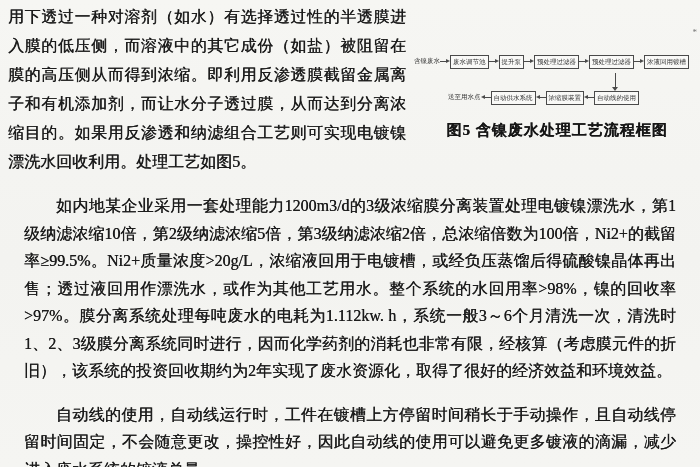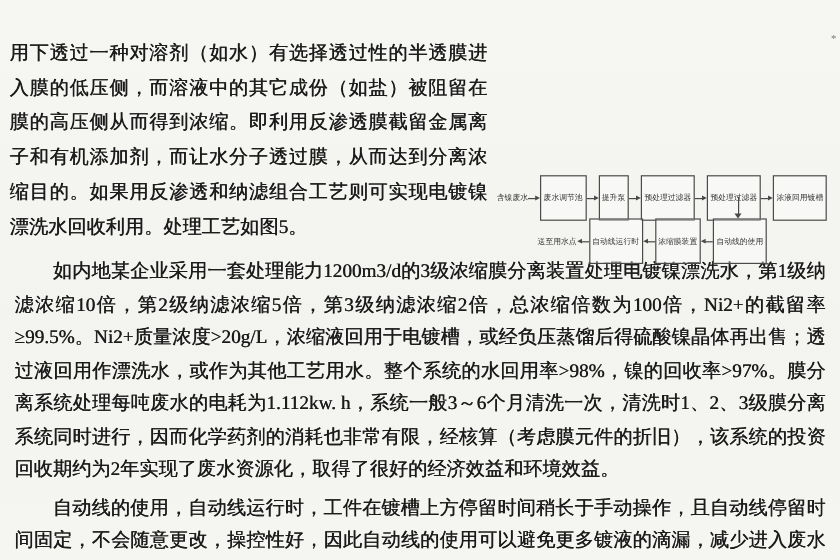--- a/index.html
+++ b/index.html
@@ -10,21 +10,21 @@
     color:#1c1c1c;
   }
   .page{
     position:relative;
     width:700px;height:467px;
     box-sizing:border-box;
     padding:2px 8px 0 8px;
     background:linear-gradient(180deg,#f6f6f3 0%,#f3f3f0 55%,#f5f5f2 100%);
   }
   
-  .top{display:flex;align-items:flex-end;margin-top:28px;}
+  .top{display:flex;align-items:center;}
   .col-text{
     width:398px;flex:none;
     font-size:16px;line-height:29px;
     text-align:justify;
     text-shadow:0.4px 0 0 currentColor;
   }
   .col-fig{
     width:286px;flex:none;
     margin-left:8px;
     padding-top:8px;
@@ -34,21 +34,21 @@
     position:relative;
     width:286px;height:66px;
     filter:blur(0.25px);
   }
   .fc-row{display:flex;align-items:center;position:absolute;}
   .fc-row1{top:8px;left:0;width:286px;}
   .fc-row2{top:44px;left:34px;}
   .fbox{
     flex:none;
     border:1px solid #4a4a4a;
-    padding:14px 2px;
+    padding:2px 2px;
     font-size:6.5px;line-height:1.25;
     color:#333;background:rgba(255,255,255,0.4);
     white-space:nowrap;
     font-family:"DejaVu Sans",sans-serif;
   }
   .flabel{
     flex:none;
     font-size:6.5px;color:#333;white-space:nowrap;
     font-family:"DejaVu Sans",sans-serif;
   }
@@ -66,21 +66,21 @@
     margin-top:8px;
     text-align:center;
     font-size:15px;font-weight:700;
     letter-spacing:1px;
     color:#161616;
     text-shadow:0.4px 0 0 currentColor;
   }
   
   .body-block{margin-top:9px;}
   .body-para{
-    margin:4px;
+    margin:16px;
     font-size:16px;line-height:27.5px;
     text-indent:2em;text-align:justify;
     text-shadow:0.35px 0 0 currentColor;
   }
   
   .artifact-star{
     position:absolute;right:3px;top:27px;
     font-size:9px;color:#777;
   }
 </style>
@@ -111,29 +111,30 @@
           <span class="ar"></span>
           <span class="fbox">浓液回用镀槽</span>
         </div>
 
         <div class="vline"></div>
         <div class="vhead"></div>
 
         <div class="fc-row fc-row2">
           <span class="flabel">送至用水点</span>
           <span class="ar-l"></span>
-          <span class="fbox">自动线运行时</span>
+          <span class="fbox">自动供水系统</span>
           <span class="ar-l"></span>
           <span class="fbox">浓缩膜装置</span>
           <span class="ar-l"></span>
           <span class="fbox">自动线的使用</span>
         </div>
 
       </div>
 
+      <div class="fig-caption">图5 含镍废水处理工艺流程框图</div>
     </div>
 
   </div>
 
   <div class="body-block">
     <p class="body-para">如内地某企业采用一套处理能力1200m3/d的3级浓缩膜分离装置处理电镀镍漂洗水，第1级纳滤浓缩10倍，第2级纳滤浓缩5倍，第3级纳滤浓缩2倍，总浓缩倍数为100倍，Ni2+的截留率≥99.5%。Ni2+质量浓度&gt;20g/L，浓缩液回用于电镀槽，或经负压蒸馏后得硫酸镍晶体再出售；透过液回用作漂洗水，或作为其他工艺用水。整个系统的水回用率&gt;98%，镍的回收率&gt;97%。膜分离系统处理每吨废水的电耗为1.112kw. h，系统一般3～6个月清洗一次，清洗时1、2、3级膜分离系统同时进行，因而化学药剂的消耗也非常有限，经核算（考虑膜元件的折旧），该系统的投资回收期约为2年实现了废水资源化，取得了很好的经济效益和环境效益。</p>
     <p class="body-para">自动线的使用，自动线运行时，工件在镀槽上方停留时间稍长于手动操作，且自动线停留时间固定，不会随意更改，操控性好，因此自动线的使用可以避免更多镀液的滴漏，减少进入废水系统的镀液总量。</p>
   </div>
 
   <div class="artifact-star">*</div>

